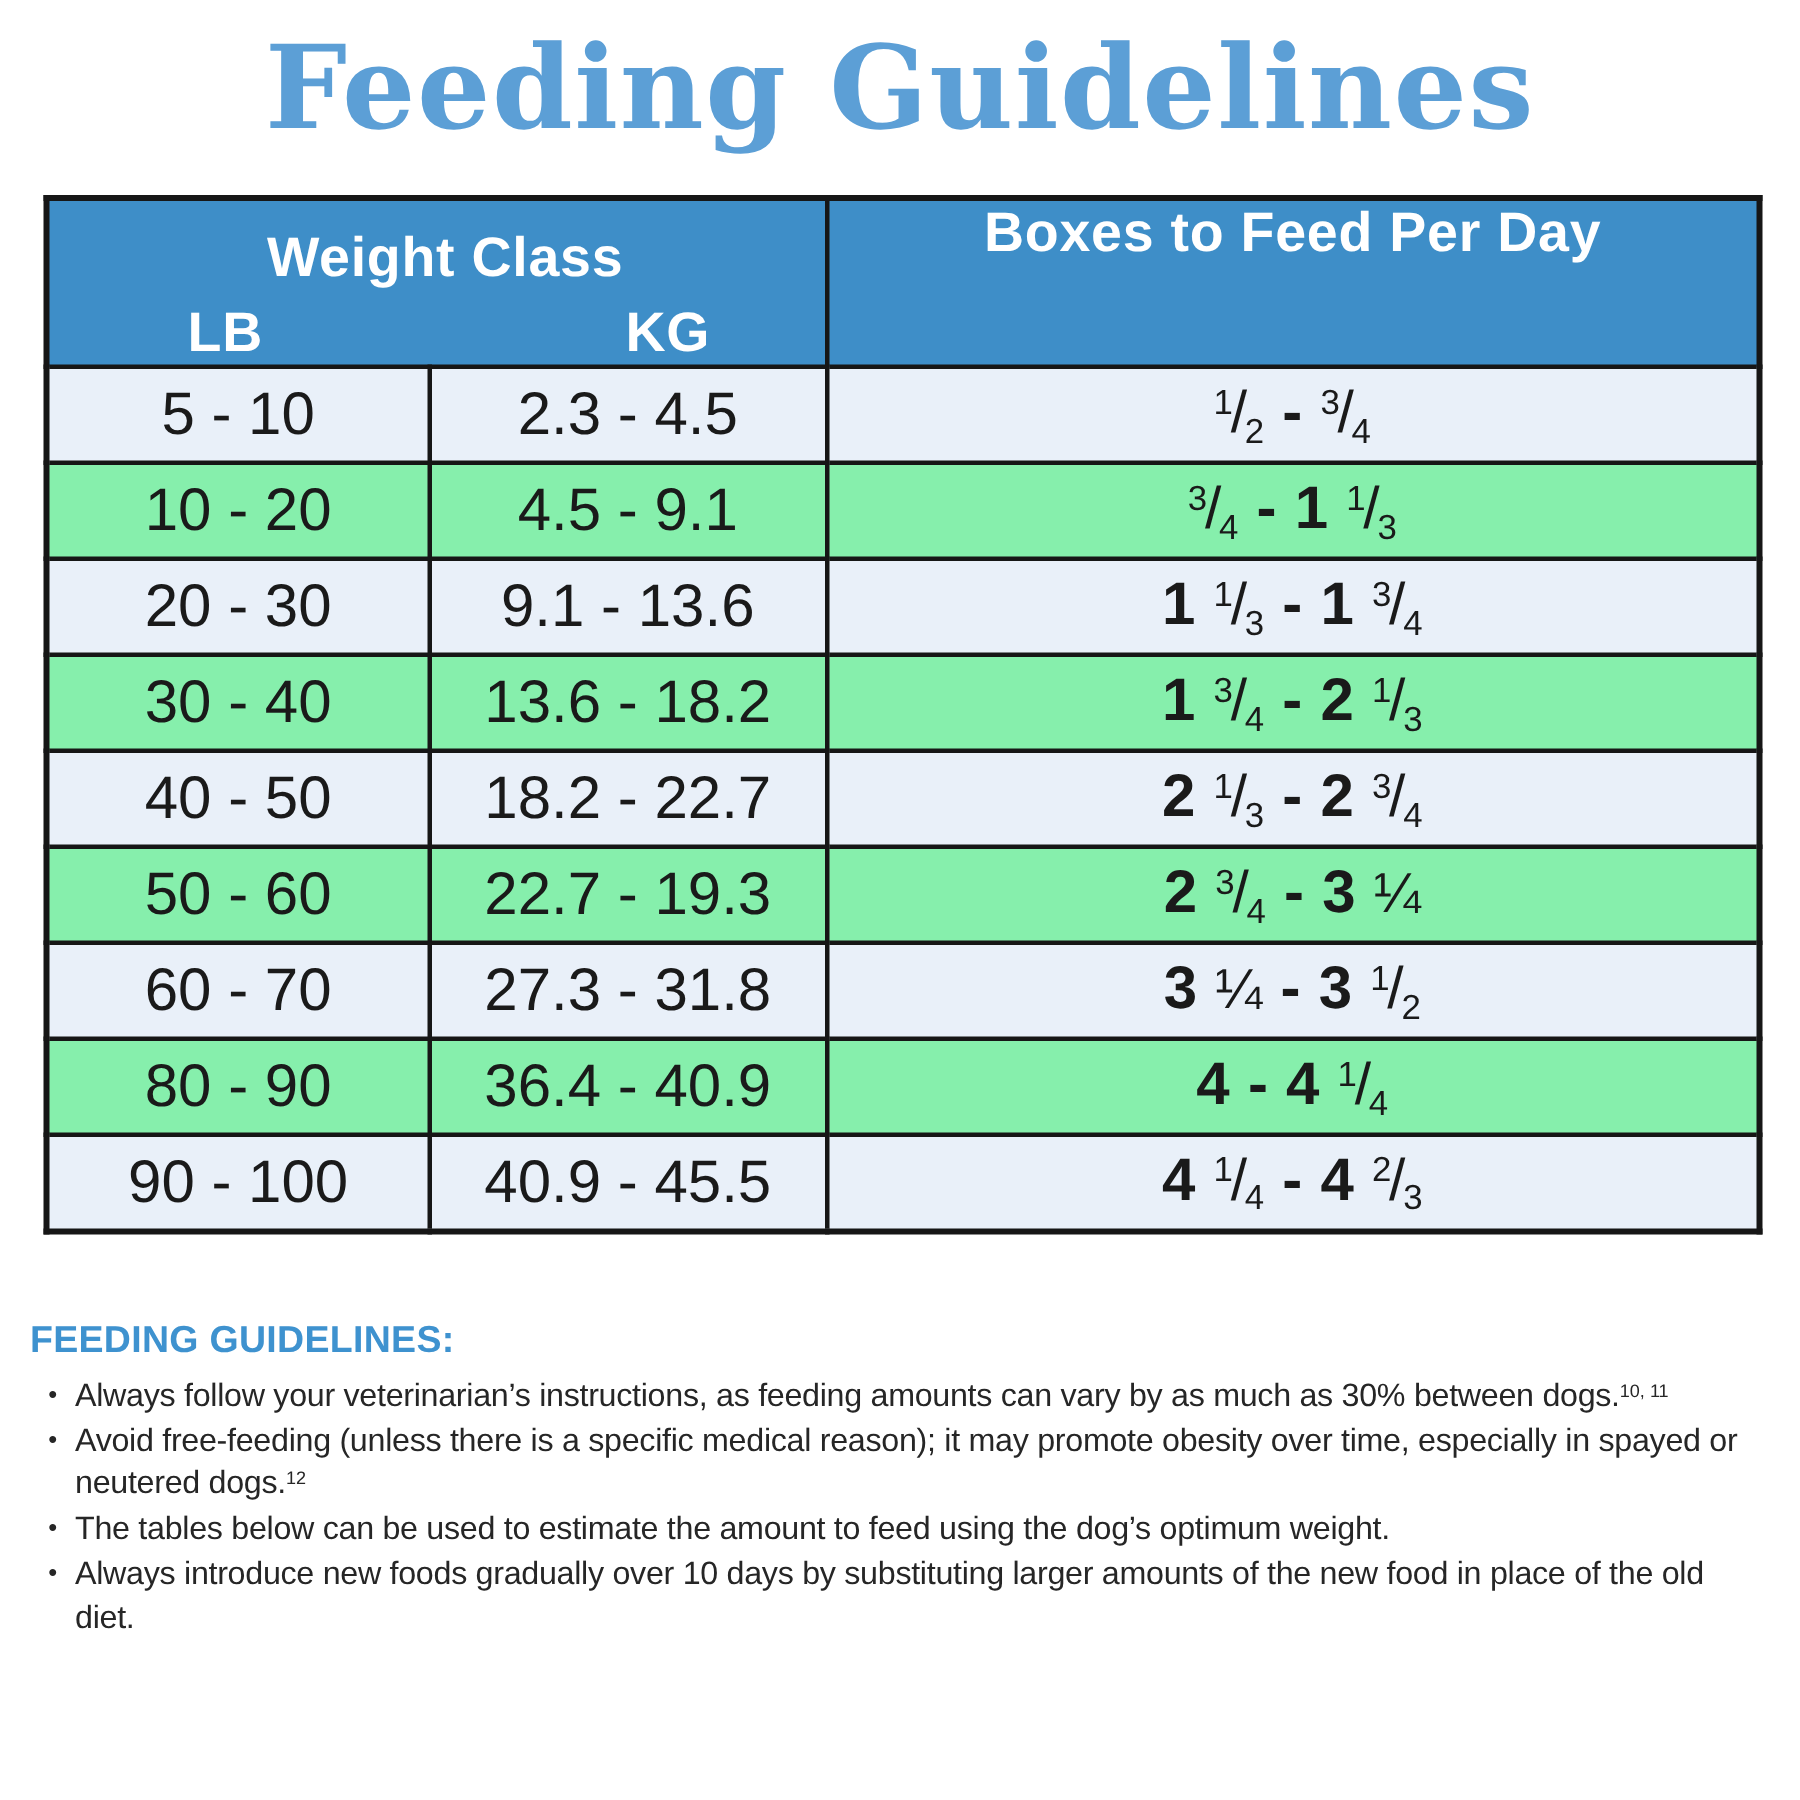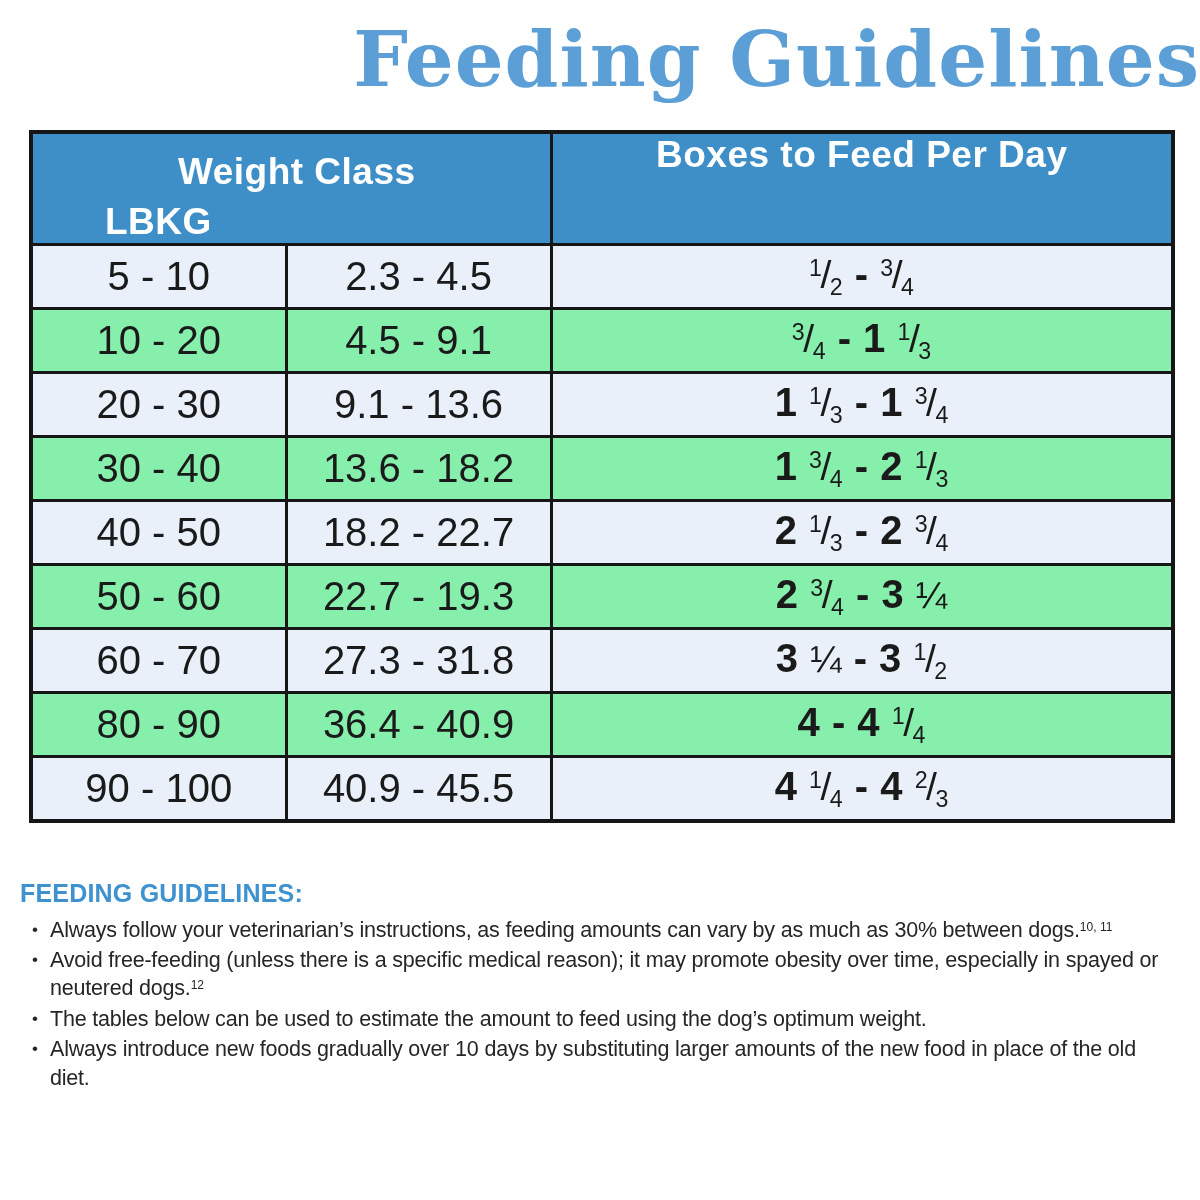--- a/index.html
+++ b/index.html
@@ -19,21 +19,21 @@
     font-family:"Liberation Sans", sans-serif;
     color:var(--text-col);
   }
   
   .page-title{
     font-family:"DejaVu Serif", serif;
     font-weight:700;
     font-size:77px;
     line-height:1.12;
     color:var(--title-blue);
-    text-align:right;
+    text-align:center;
     margin:16px 0 0 0;
     letter-spacing:1px;
   }
   
   table.feed-table{
     border-collapse:collapse;
     table-layout:fixed;
     width:1142px;
     margin:28px 0 0 29px;
     border:4px solid var(--border-col);
@@ -51,23 +51,25 @@
   }
   .wc-title{
     text-align:center;
     font-size:37px;
     padding-top:17px;
     letter-spacing:.5px;
     margin-left:11px;
   }
   .units-row{
     display:flex;
+    justify-content:space-between;
     padding:8px 76px 0 72px;
     font-size:37px;
     letter-spacing:.5px;
+    margin-left:20px;
   }
   .boxes-head{
     text-align:center;
     font-size:37px;
     padding-top:26px;
     letter-spacing:.5px;
   }
   .feed-table tbody td{
     height:64px;
     text-align:center;

